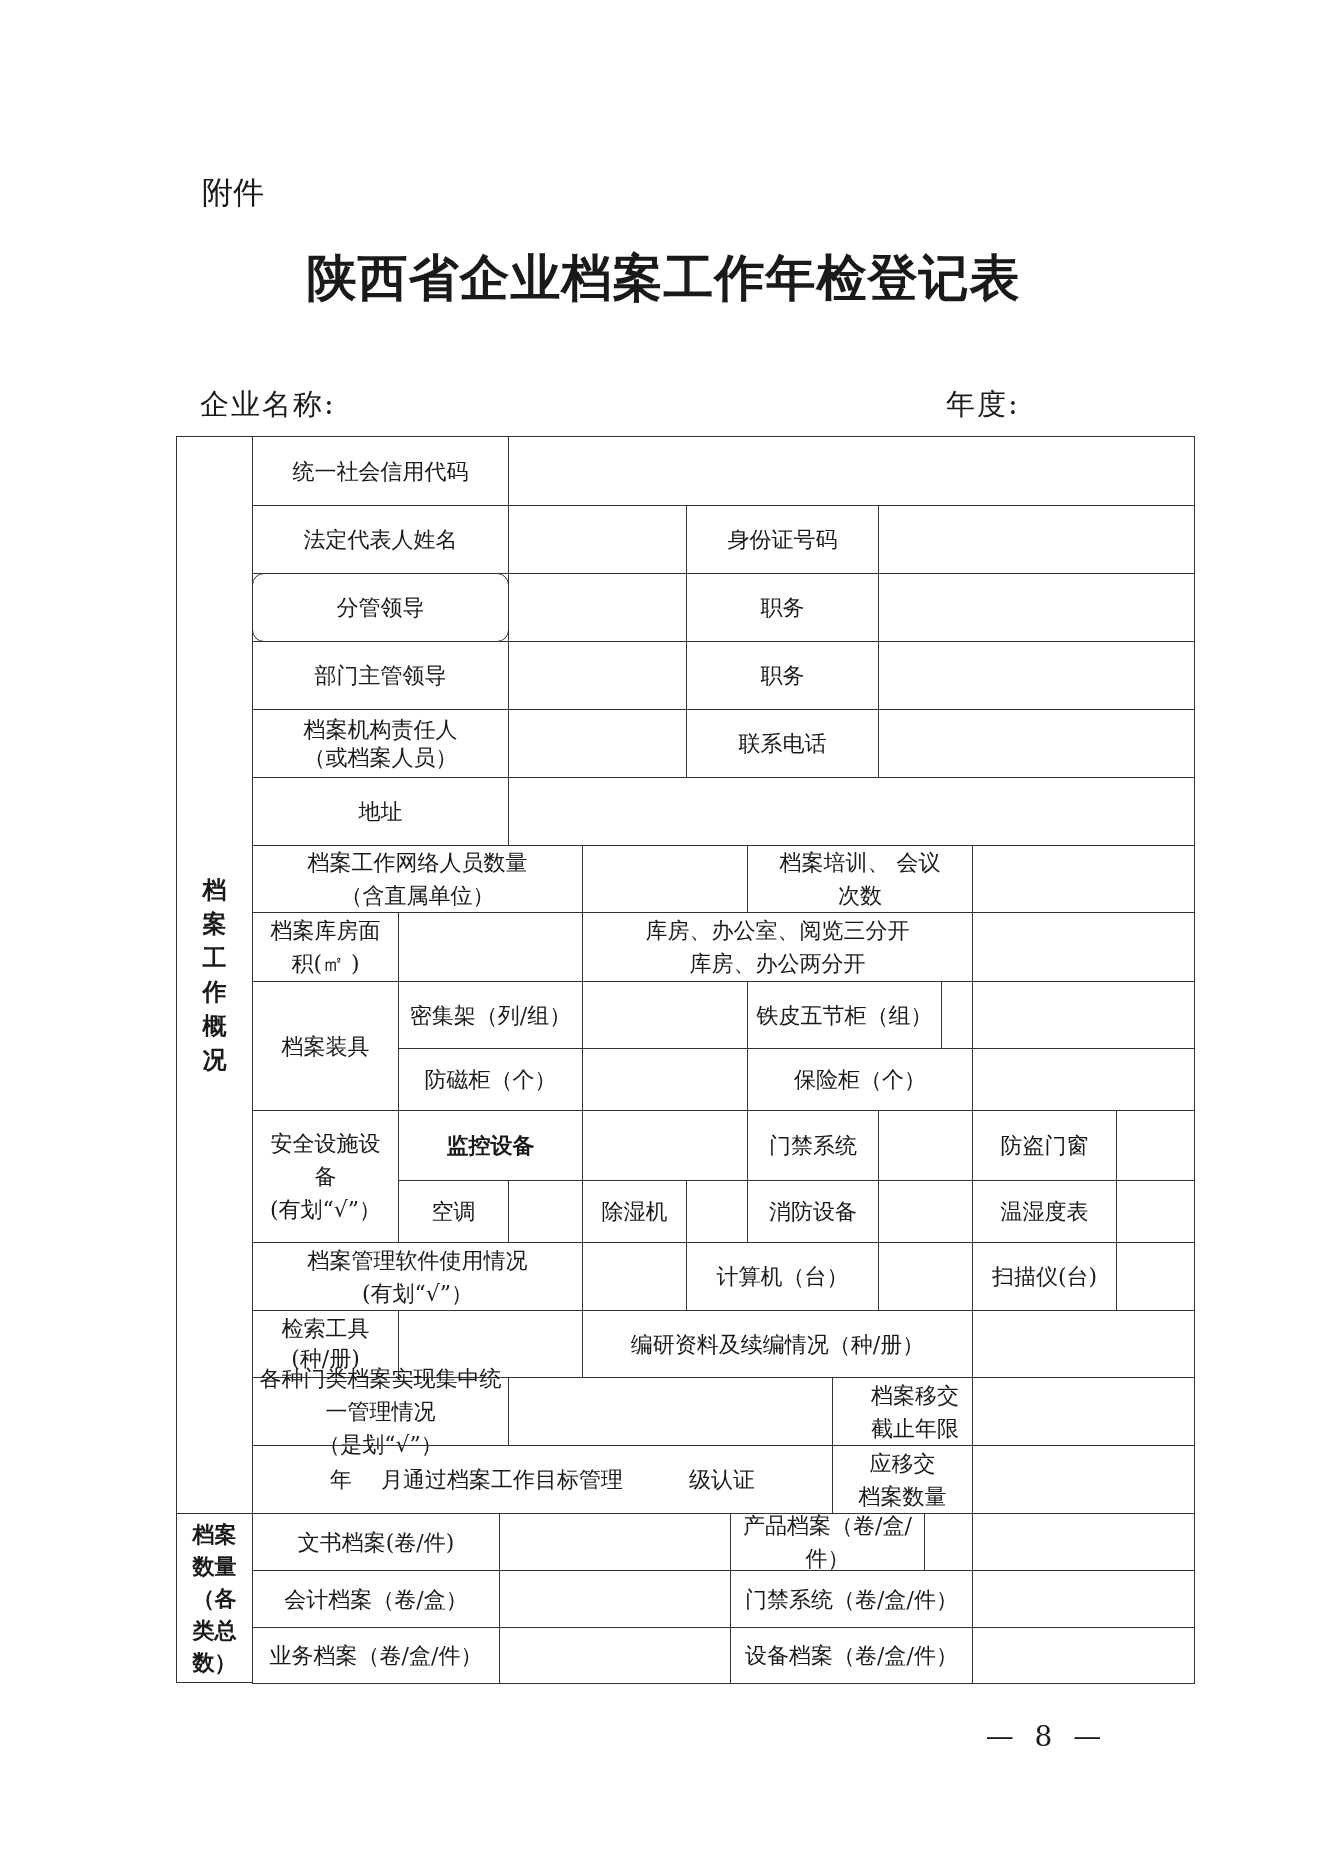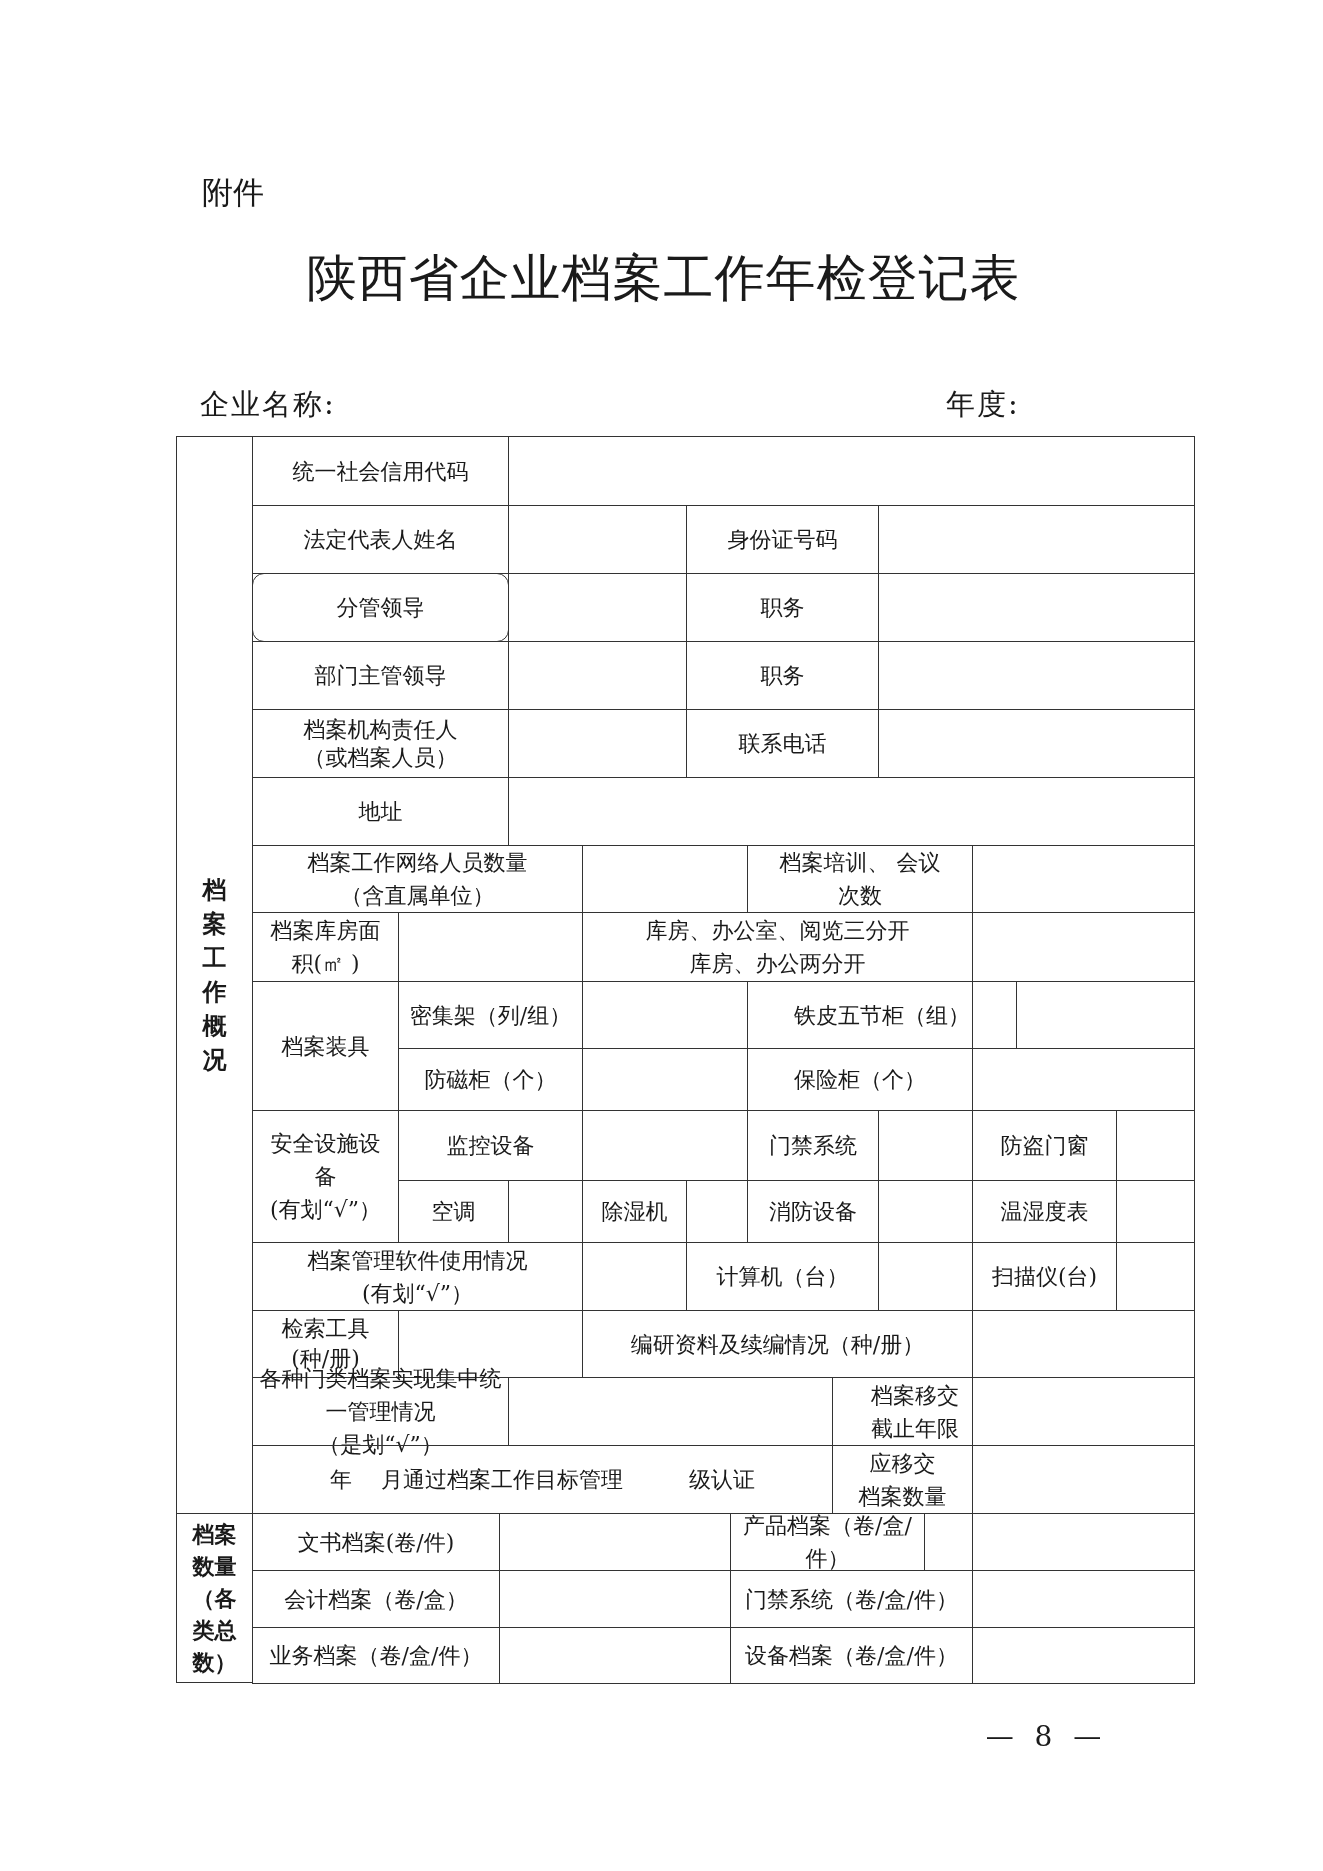--- a/index.html
+++ b/index.html
@@ -1,20 +1,20 @@
 <!DOCTYPE html>
 <html><head>
 <meta charset="utf-8">
 <style>
   html, body { margin:0; padding:0; background:#ffffff; }
   body { width:1323px; height:1871px; position:relative; overflow:hidden;
          font-family:"DejaVu Serif","Liberation Serif",serif; color:#1a1a1a; }
   .abs { position:absolute; }
   .attach { left:202px; top:172px; font-family:"DejaVu Sans","Liberation Sans",sans-serif; font-size:31px; }
-  .title { left:0; width:1323px; top:245px; text-align:center; font-size:50px; font-weight:normal; letter-spacing:1px; padding-left:4px; box-sizing:border-box;}
+  .title { left:0; width:1323px; top:245px; text-align:center; font-size:50px; font-weight:bold; letter-spacing:1px; padding-left:4px; box-sizing:border-box;}
   .label-line { top:385px; font-size:29px; letter-spacing:2px; }
   .company { left:200px; }
   .year { left:946px; }
   .cell { position:absolute; border:1.5px solid #333; box-sizing:border-box;
           display:flex; align-items:center; justify-content:center; text-align:center;
           font-size:22px; line-height:33px; margin-left:-1px; margin-top:-1px; }
   .cell span { display:block; }
   .vert { flex-direction:column; font-weight:bold; font-size:24px; line-height:34px; }
   .pagenum { left:0; width:1323px; top:1720px; text-align:center; font-size:28px; padding-left:770px; box-sizing:border-box; letter-spacing:6px;}
 </style>
@@ -106,39 +106,39 @@
   </div>
   <div class="cell" style="left:973px;top:913px;width:223px;height:70px;"></div>
 
   <div class="cell" style="left:253px;top:982px;width:147px;height:130px;">
       <span>档案装具</span>
     </div>
   <div class="cell" style="left:399px;top:982px;width:185px;height:68px;">
       <span>密集架（列/组）</span>
     </div>
   <div class="cell" style="left:583px;top:982px;width:166px;height:68px;"></div>
-  <div class="cell" style="left:748px;top:982px;width:270px;height:68px;">
+  <div class="cell" style="left:748px;top:982px;width:195px;height:68px;">
       <span>铁皮五节柜（组）</span>
     </div>
   <div class="cell" style="left:973px;top:982px;width:223px;height:68px;"></div>
   <div class="cell" style="left:399px;top:1049px;width:185px;height:63px;">
       <span>防磁柜（个）</span>
     </div>
   <div class="cell" style="left:583px;top:1049px;width:166px;height:63px;"></div>
   <div class="cell" style="left:748px;top:1049px;width:226px;height:63px;">
       <span>保险柜（个）</span>
     </div>
   <div class="cell" style="left:973px;top:1049px;width:223px;height:63px;"></div>
 
   <div class="cell" style="left:253px;top:1111px;width:147px;height:133px;flex-direction:column;text-align:center;">
     <span>安全设施设</span>
     <span>备</span>
     <span>(有划“√”）</span>
   </div>
-  <div class="cell" style="left:399px;top:1111px;width:185px;height:71px;">
+  <div class="cell" style="left:399px;top:1111px;width:185px;height:71px;font-weight:bold;">
       <span>监控设备</span>
     </div>
   <div class="cell" style="left:583px;top:1111px;width:166px;height:71px;"></div>
   <div class="cell" style="left:748px;top:1111px;width:132px;height:71px;">
       <span>门禁系统</span>
     </div>
   <div class="cell" style="left:879px;top:1111px;width:95px;height:71px;"></div>
   <div class="cell" style="left:973px;top:1111px;width:145px;height:71px;">
       <span>防盗门窗</span>
     </div>

